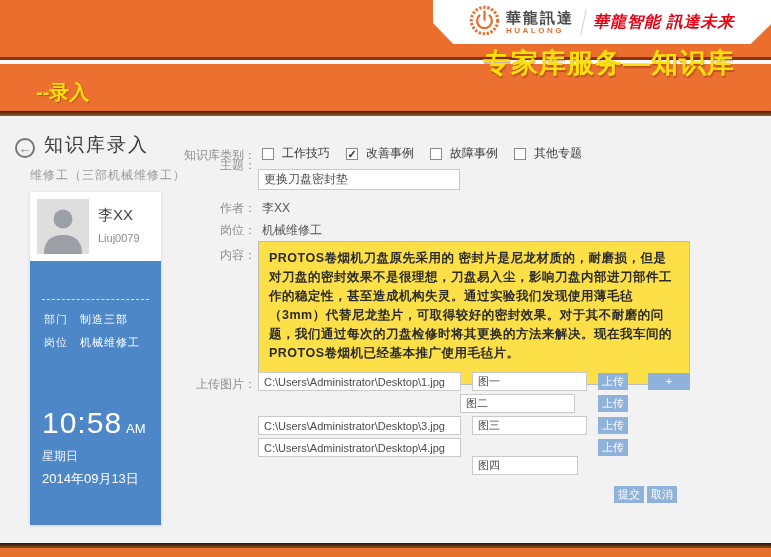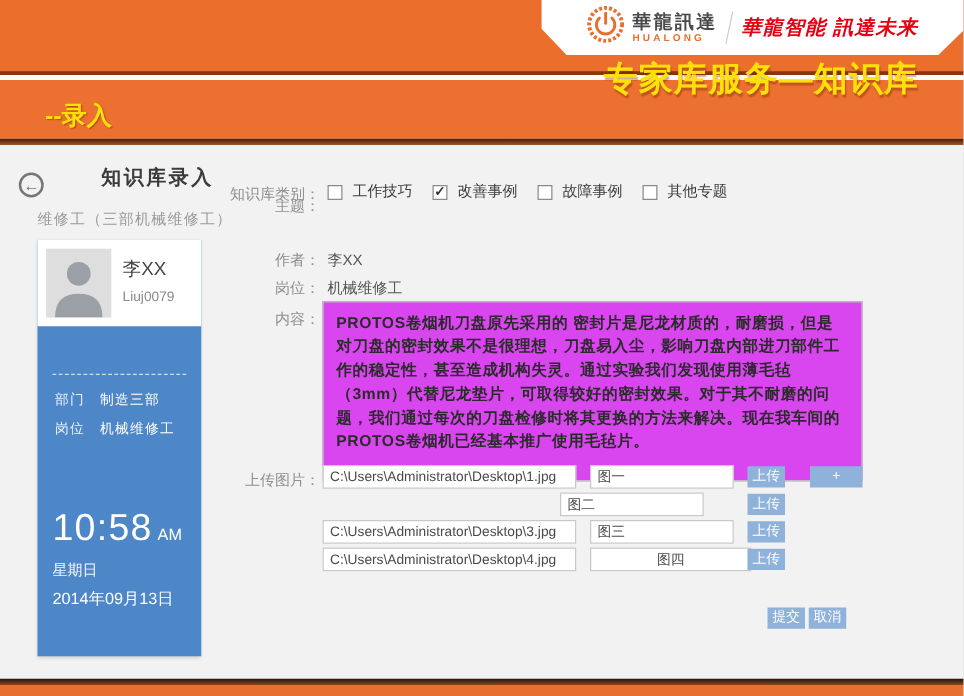--- a/index.html
+++ b/index.html
@@ -28,21 +28,21 @@
   .logo-divider { width:1px; height:26px; background:#cfcfcf; margin:0 9px; transform:skewX(-12deg); }
   .slogan { font-size:16px; font-weight:bold; font-style:italic; color:#e60012; letter-spacing:1px; white-space:nowrap; }
   .banner-title { position:absolute; top:29px; right:36px; font-size:27px; font-weight:bold;
                   color:#ffe10a; letter-spacing:1px; text-shadow:1px 2px 1px rgba(110,30,0,.35); z-index:5;margin-top:16px; }
   .entry-label { position:absolute; top:79px; left:36px; font-size:20px; font-weight:bold;
                  color:#ffe10a; text-shadow:1px 1px 1px rgba(120,30,0,.45); }
 
   
   .back-btn { position:absolute; left:15px; top:138px; width:20px; height:20px; border:2px solid #767676;
               border-radius:50%; color:#767676; font-size:13px; line-height:17px; text-align:center; cursor:pointer; }
-  .page-title { position:absolute; left:44px; top:132px; font-size:16px; color:#3b3b3b; font-weight:bold; letter-spacing:2px;margin-left:37px; }
+  .page-title { position:absolute; left:44px; top:132px; font-size:19px; color:#3b3b3b; font-weight:normal; letter-spacing:2px; }
   .page-subtitle { position:absolute; left:30px; top:167px; font-size:12px; color:#9a9a9a; letter-spacing:1px; }
 
   .card { position:absolute; left:30px; top:192px; width:131px; height:333px; background:#4d87c8;
           box-shadow:0 1px 3px rgba(0,0,0,.15); }
   .card-top { height:69px; background:#ffffff; display:flex; padding:7px; }
   .avatar { width:52px; height:55px; background:#dedede; flex:0 0 auto; }
   .card-id { margin-left:9px; padding-top:7px; }
   .card-name { font-size:15px; color:#444; }
   .card-username { font-size:11px; color:#8a8a8a; margin-top:7px; }
   .card-dash { margin:38px 12px 0 12px; border-top:1px dashed rgba(255,255,255,.75); }
@@ -64,21 +64,21 @@
   .cbx { width:12px; height:12px; border:1px solid #8a8a8a; background:#fff; margin-right:8px;
          font-size:11px; line-height:11px; text-align:center; color:#333; font-weight:bold; }
   .cbx::after { content:""; }
   .cbx.checked::after { content:"\2713"; }
   .cat-item .cat-label { font-size:12px; color:#3c3c3c; }
 
   .txt-input { position:absolute; border:1px solid #c9c9c9; background:#fff; font-size:12px;
                color:#4a4a4a; padding:0 5px; font-family:"Liberation Sans", sans-serif; }
   .subject-input { left:258px; top:169px; width:202px; height:21px; }
 
-  .content-box { position:absolute; left:258px; top:241px; width:432px; height:144px; background:#d946ef;
+  .content-box { position:absolute; left:258px; top:241px; width:432px; height:144px; background:#fde047;
                  border:1px solid #bdbdbd; padding:7px 10px; font-size:12.5px; font-weight:bold;
                  color:#2b2b2b; line-height:19px; letter-spacing:.5px; overflow:hidden; }
 
   .upl-input { height:19px; font-size:11px; }
   .btn { position:absolute; width:30px; height:17px; background:#8fb2db; border:none; color:#ffffff;
          font-size:11px; line-height:17px; text-align:center; cursor:pointer; font-family:"Liberation Sans", sans-serif; }
 </style>
 </head>
 <body>
 
@@ -160,46 +160,47 @@
       <span class="cbx"></span>
       <span class="cat-label">故障事例</span>
     </div>
     <div class="cat-item">
       <span class="cbx"></span>
       <span class="cat-label">其他专题</span>
     </div>
   </div>
 
   <div class="flabel" style="top:157px">主题：</div>
+  <input class="txt-input subject-input" value="更换刀盘密封垫" style="">
 
   <div class="flabel" style="top:200px">作者：</div>
   <div class="fvalue" style="left:262px; top:200px">李XX</div>
 
   <div class="flabel" style="top:222px">岗位：</div>
   <div class="fvalue" style="left:262px; top:222px">机械维修工</div>
 
   <div class="flabel" style="top:247px">内容：</div>
   <div class="content-box">PROTOS卷烟机刀盘原先采用的 密封片是尼龙材质的，耐磨损，但是对刀盘的密封效果不是很理想，刀盘易入尘，影响刀盘内部进刀部件工作的稳定性，甚至造成机构失灵。通过实验我们发现使用薄毛毡（3mm）代替尼龙垫片，可取得较好的密封效果。对于其不耐磨的问题，我们通过每次的刀盘检修时将其更换的方法来解决。现在我车间的PROTOS卷烟机已经基本推广使用毛毡片。</div>
 
   <div class="flabel" style="top:376px">上传图片：</div>
 
   <input class="txt-input upl-input" style="left: 258px; top: 372px; width: 203px;" value="C:\Users\Administrator\Desktop\1.jpg">
   <input class="txt-input upl-input" style="left: 472px; top: 372px; width: 115px;" value="图一">
   <button class="btn" style="left:598px; top:373px">上传</button>
   <button class="btn" style="left:648px; top:373px; width:42px">+</button>
 
-  <input class="txt-input upl-input" style="left: 448px; top: 394px; width: 115px;" value="图二">
+  <input class="txt-input upl-input" style="left: 460px; top: 394px; width: 115px;" value="图二">
   <button class="btn" style="left:598px; top:395px">上传</button>
 
   <input class="txt-input upl-input" style="left: 258px; top: 416px; width: 203px;" value="C:\Users\Administrator\Desktop\3.jpg">
   <input class="txt-input upl-input" style="left: 472px; top: 416px; width: 115px;" value="图三">
   <button class="btn" style="left:598px; top:417px">上传</button>
 
   <input class="txt-input upl-input" style="left: 258px; top: 438px; width: 203px;" value="C:\Users\Administrator\Desktop\4.jpg">
-  <input class="txt-input upl-input" style="left: 472px; top: 438px; width: 129px; text-align: center;" value="图四">
+  <input class="txt-input upl-input" style="left: 472px; top: 456px; width: 106px;" value="图四">
   <button class="btn" style="left:598px; top:439px">上传</button>
 
   <button class="btn" style="left:614px; top:486px">提交</button>
   <button class="btn" style="left:647px; top:486px">取消</button>
 
   <div class="bottom-line"></div>
   <div class="bottom-bar"></div>
 </div>
 
 </body></html>

